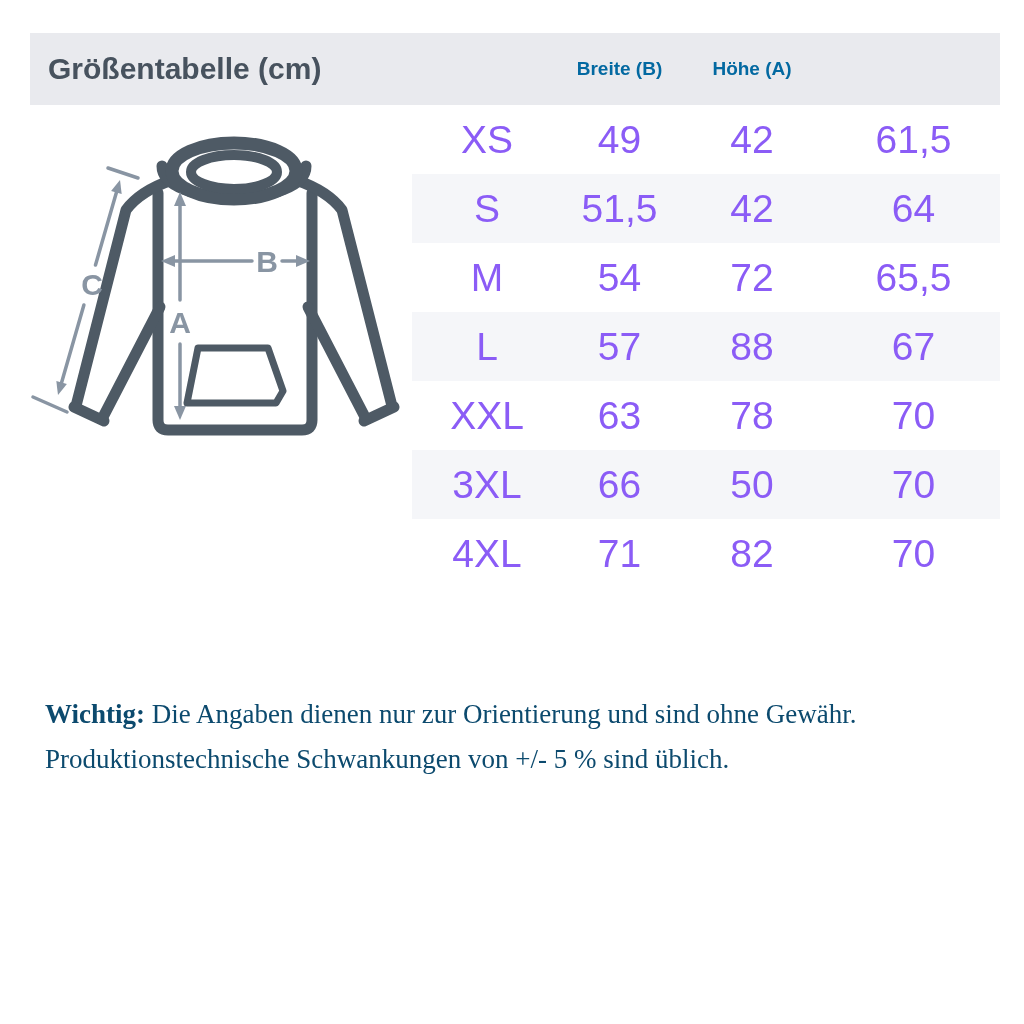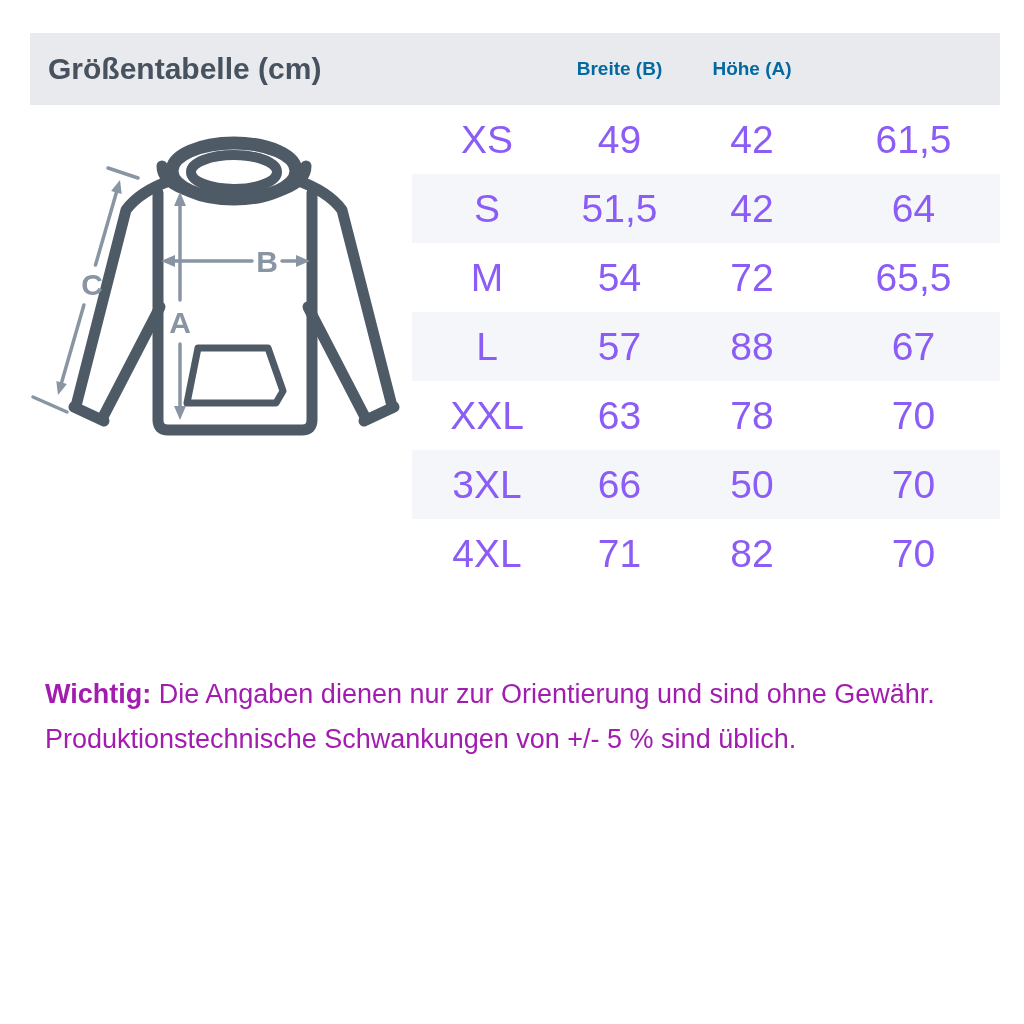--- a/index.html
+++ b/index.html
@@ -102,25 +102,26 @@
     fill: #8995a3;
     font-family: "Liberation Sans", "DejaVu Sans", sans-serif;
     font-size: 30px;
     font-weight: bold;
   }
 
   
   .note {
     position: absolute;
     left: 45px;
-    top: 672px;
+    top: 692px;
     width: 950px;
     font-size: 27px;
     line-height: 45px;
-    color: #a21caf;
+    color: #0c4a6e;
+    font-family: Liberation Serif, serif;
   }
   .note .bold { font-weight: bold; }
 </style>
 </head>
 <body>
 
 <div class="page">
 
   <div class="header-bar">
     <div class="header-title">Größentabelle (cm)</div>

